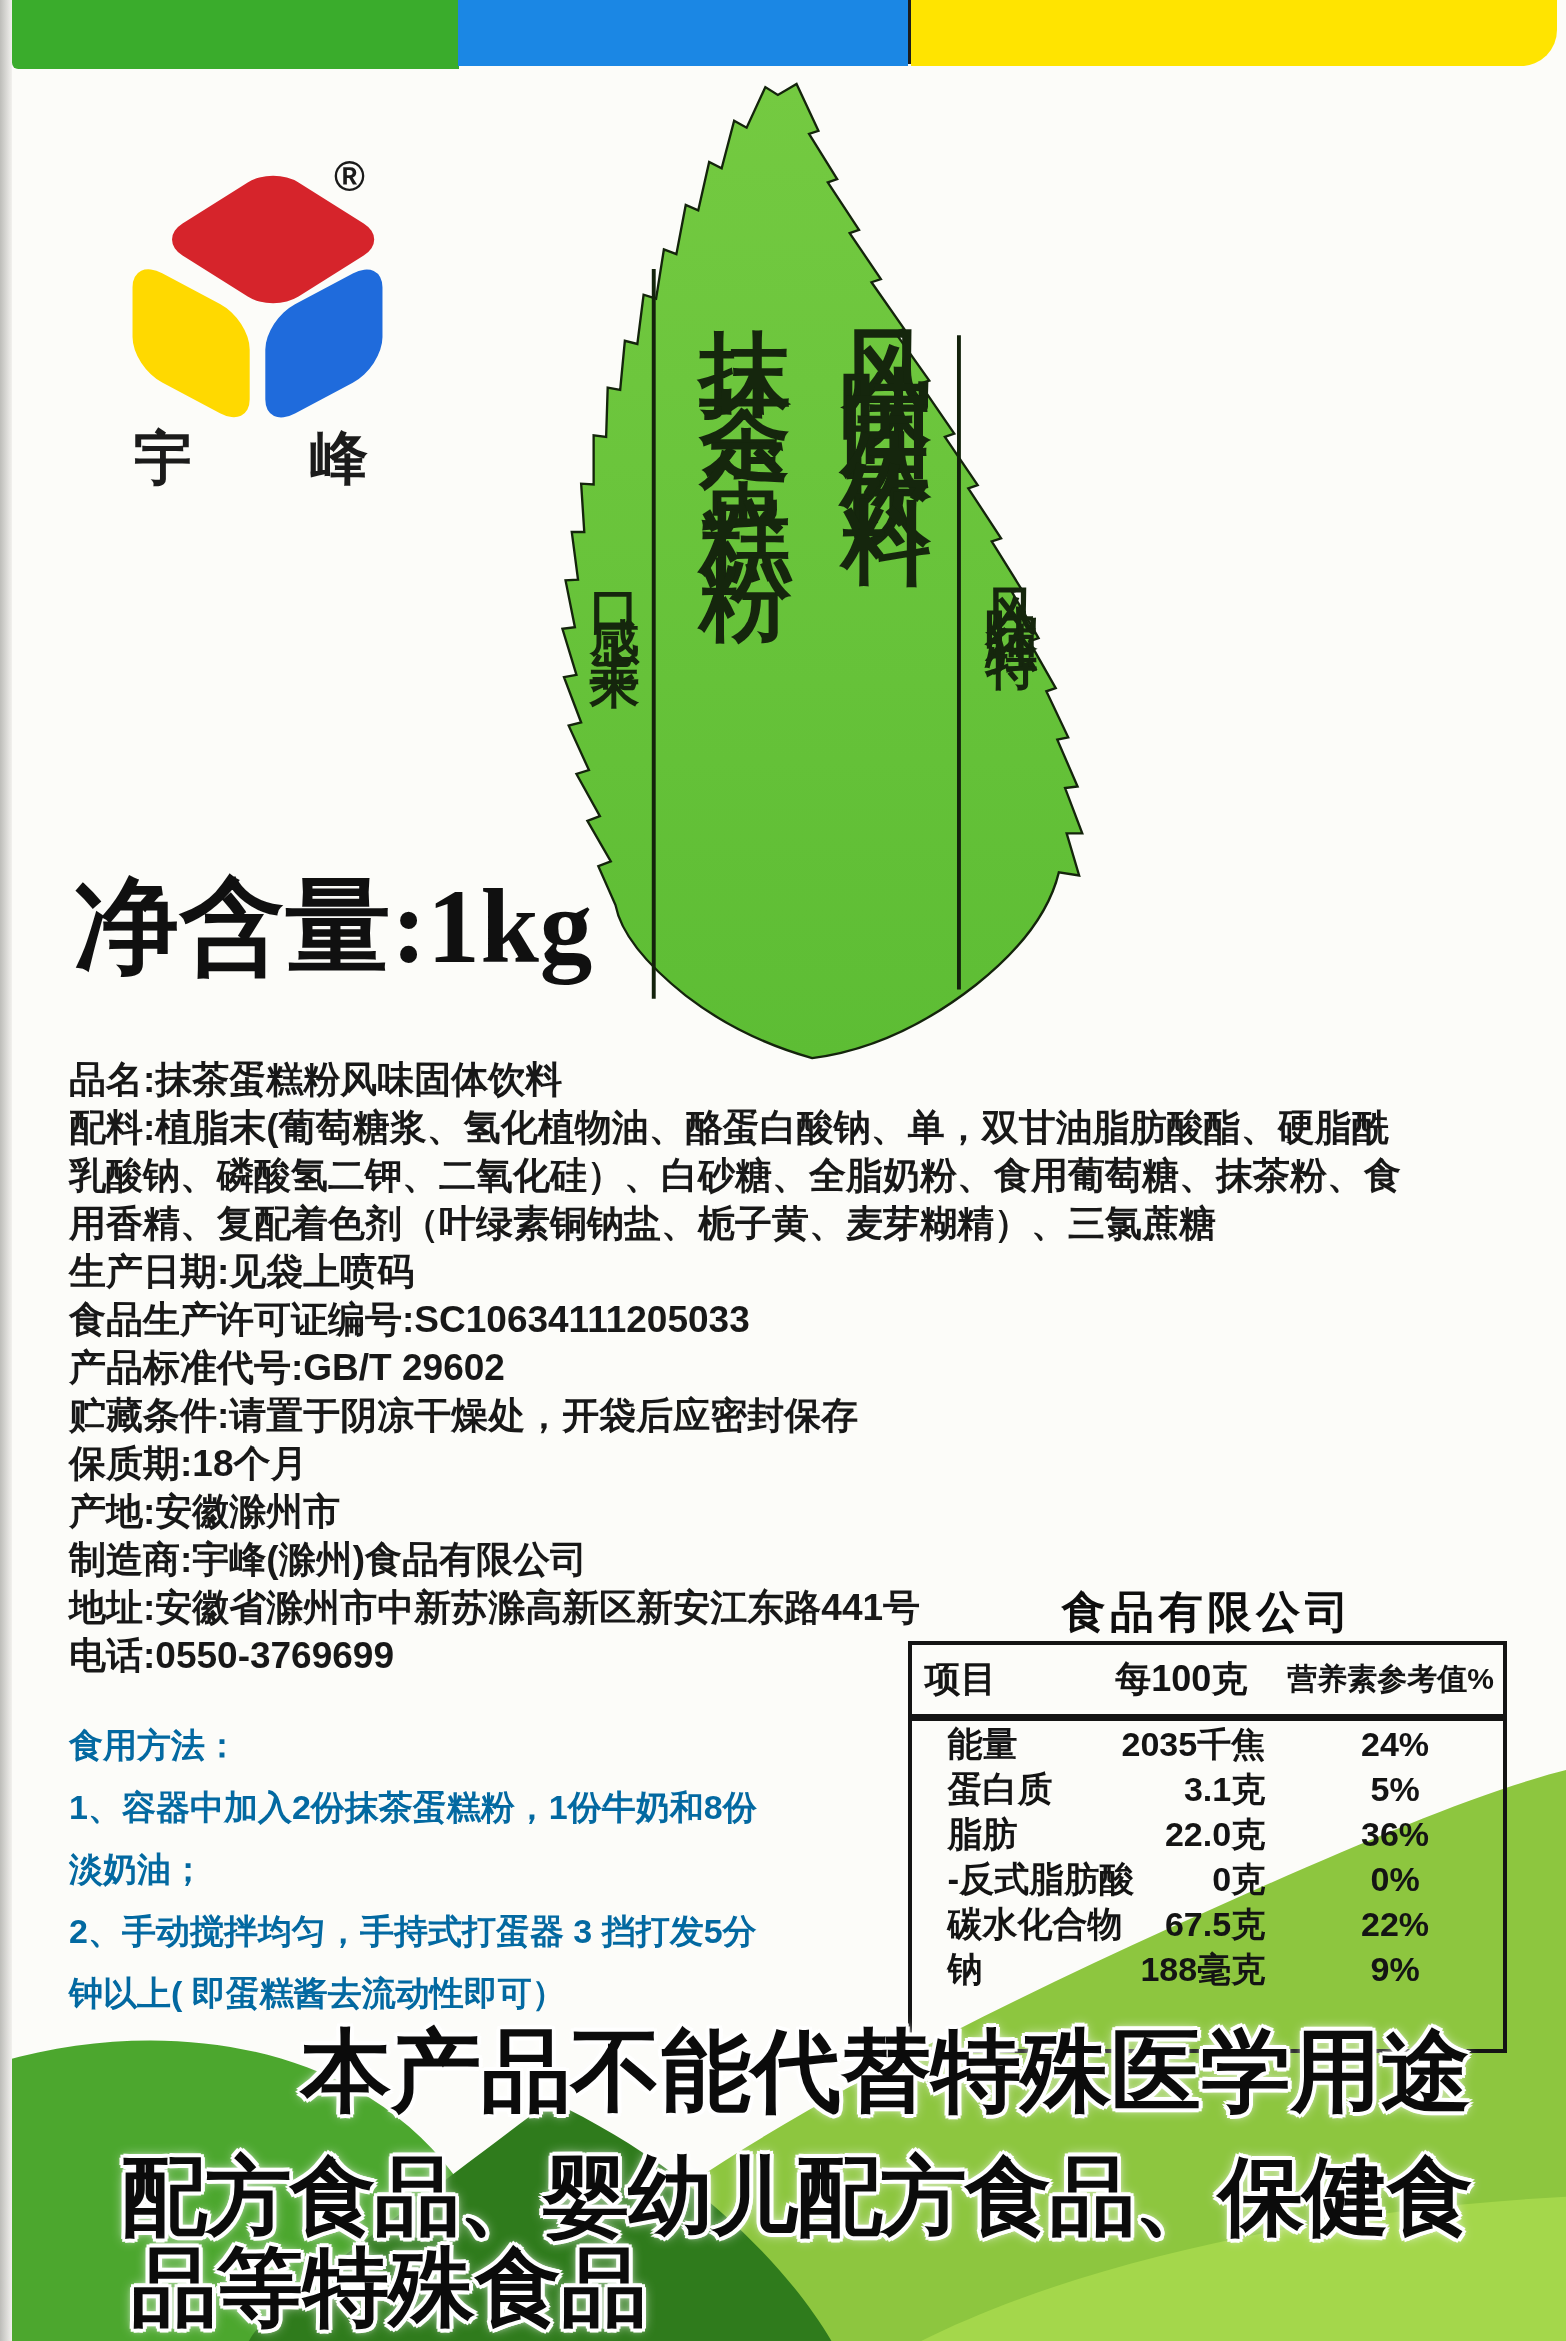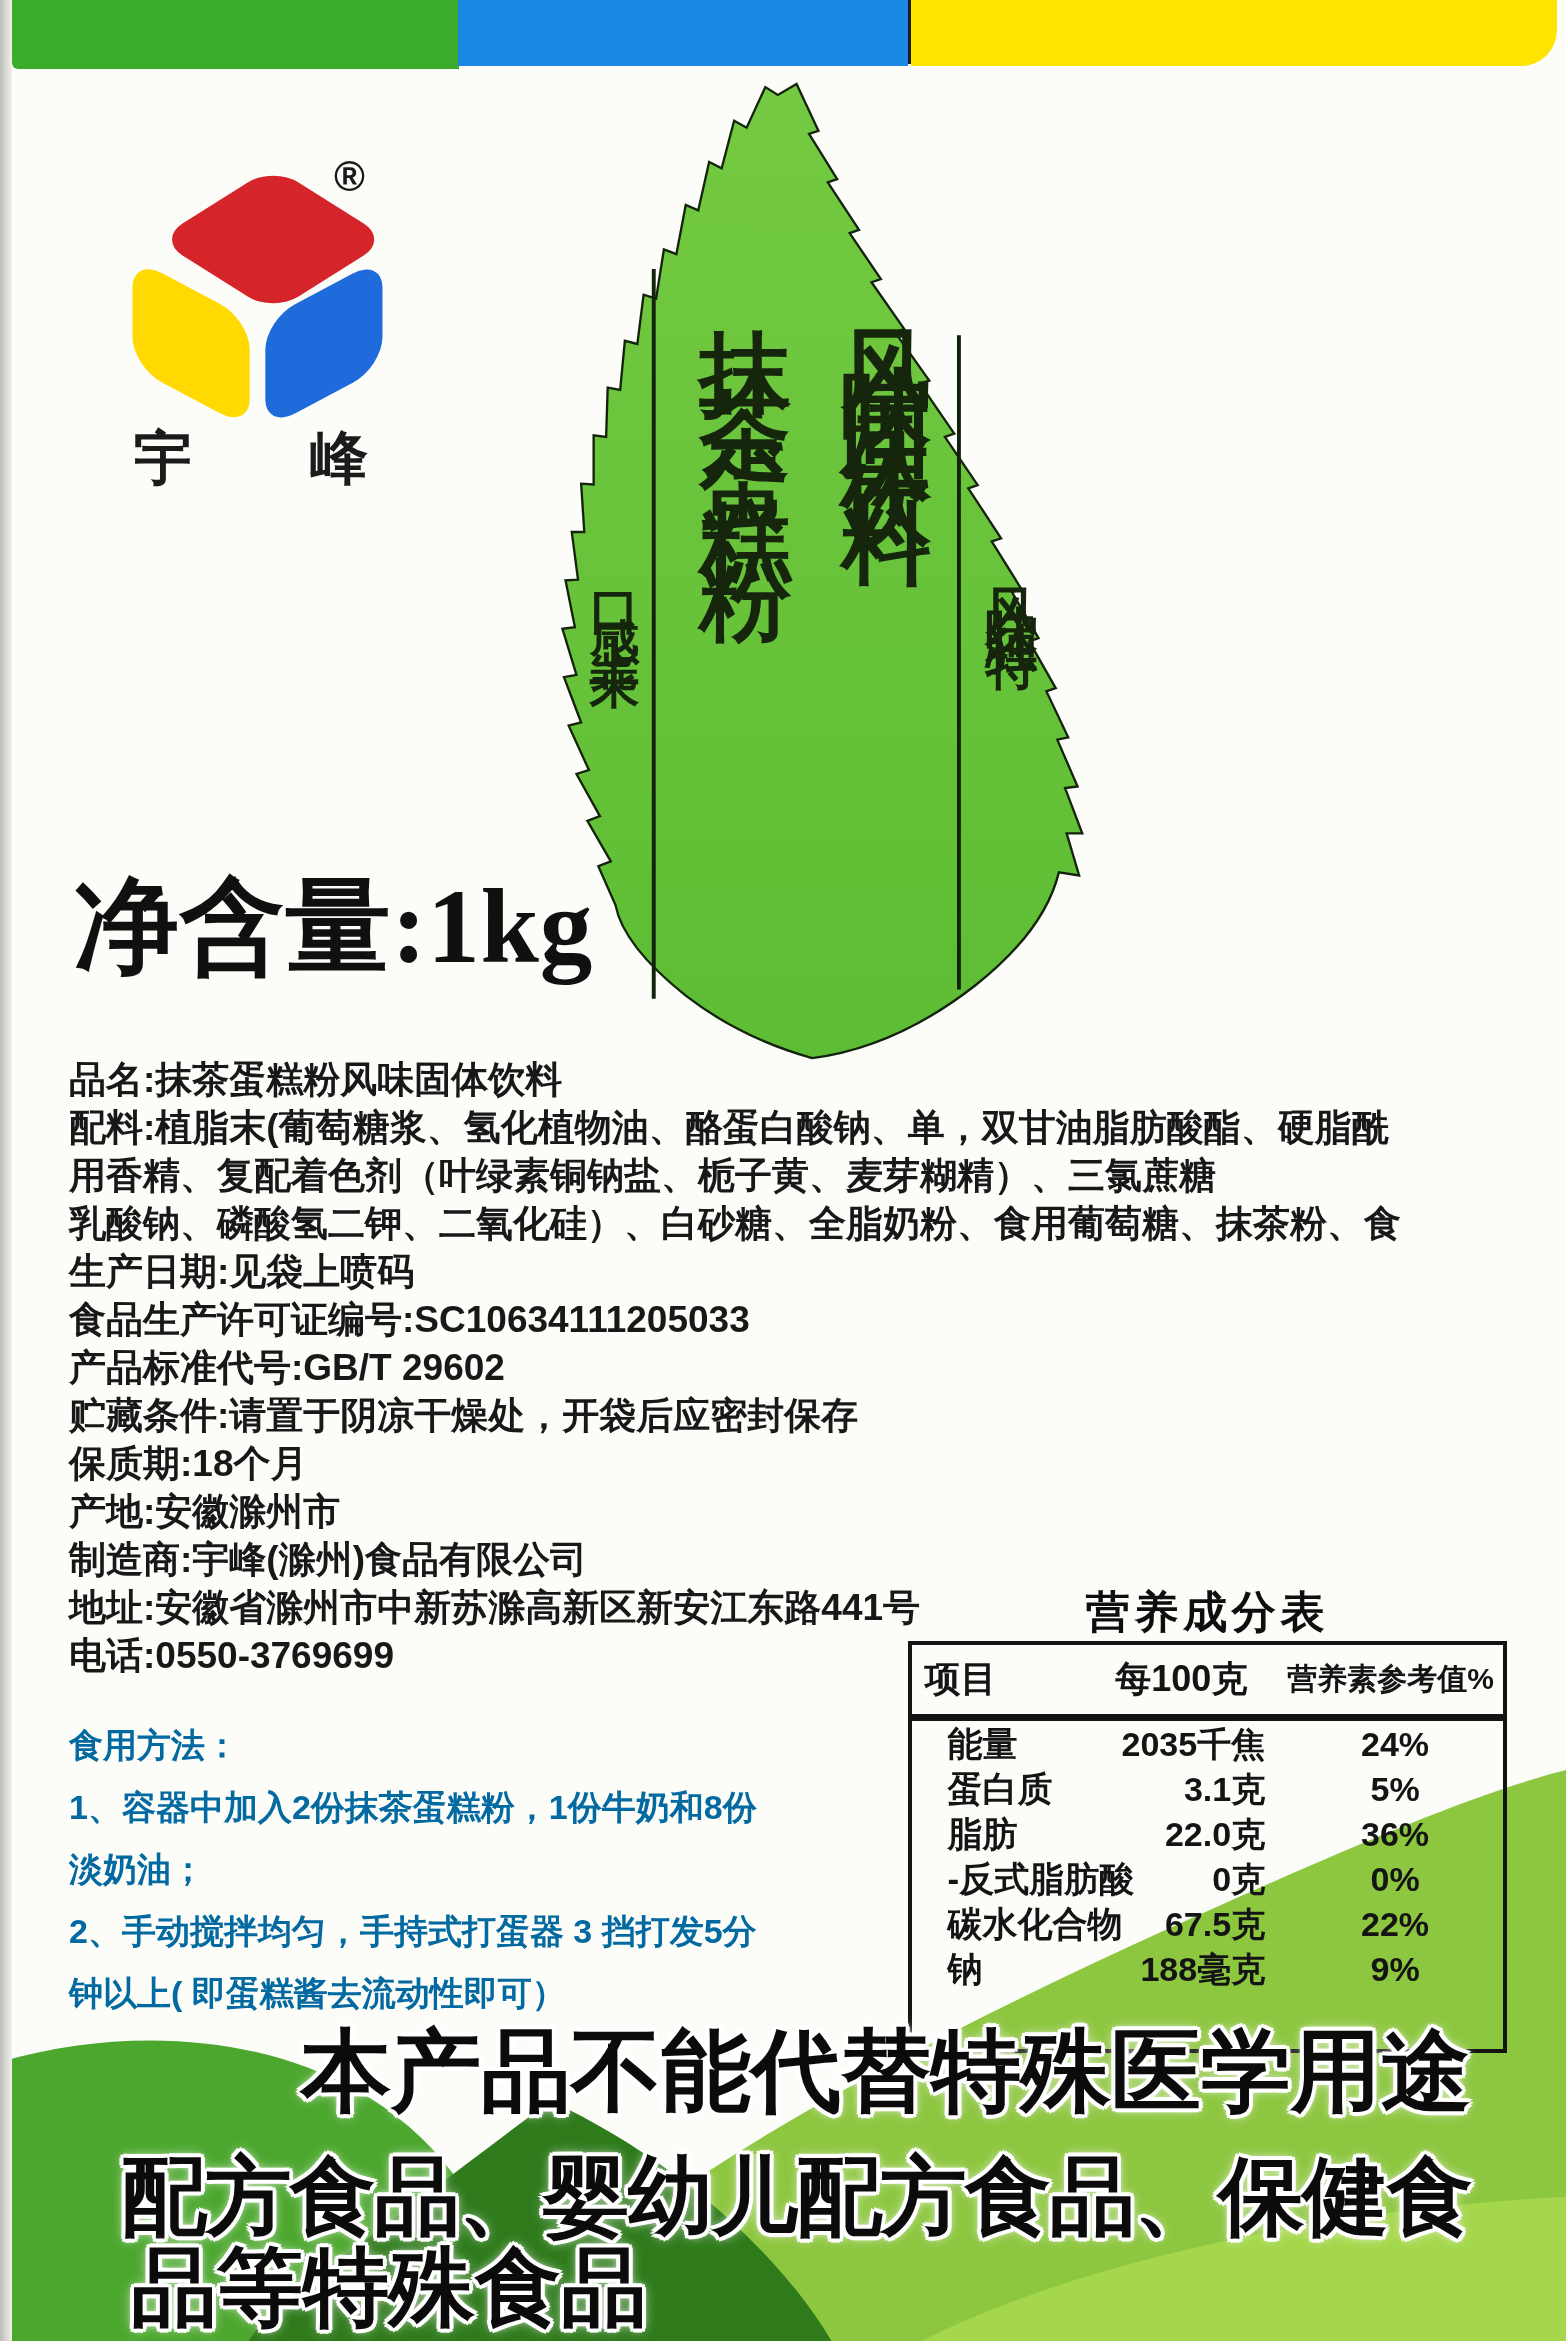--- a/index.html
+++ b/index.html
@@ -110,22 +110,22 @@
   <div class="vtext leaf-tag-left">口感上乘</div>
   <div class="vtext leaf-name">抹茶蛋糕粉</div>
   <div class="vtext leaf-type">风味固体饮料</div>
   <div class="vtext leaf-tag-right">风味独特</div>
 
   <div class="net-weight">净含量:1kg</div>
 
   <div class="info-block">
     <div class="info-line">品名:抹茶蛋糕粉风味固体饮料</div>
     <div class="info-line">配料:植脂末(葡萄糖浆、氢化植物油、酪蛋白酸钠、单，双甘油脂肪酸酯、硬脂酰</div>
+    <div class="info-line">乳酸钠、磷酸氢二钾、二氧化硅）、白砂糖、全脂奶粉、食用葡萄糖、抹茶粉、食</div>
     <div class="info-line">用香精、复配着色剂（叶绿素铜钠盐、栀子黄、麦芽糊精）、三氯蔗糖</div>
-    <div class="info-line">乳酸钠、磷酸氢二钾、二氧化硅）、白砂糖、全脂奶粉、食用葡萄糖、抹茶粉、食</div>
     <div class="info-line">生产日期:见袋上喷码</div>
     <div class="info-line">食品生产许可证编号:SC10634111205033</div>
     <div class="info-line">产品标准代号:GB/T 29602</div>
     <div class="info-line">贮藏条件:请置于阴凉干燥处，开袋后应密封保存</div>
     <div class="info-line">保质期:18个月</div>
     <div class="info-line">产地:安徽滁州市</div>
     <div class="info-line">制造商:宇峰(滁州)食品有限公司</div>
     <div class="info-line">地址:安徽省滁州市中新苏滁高新区新安江东路441号</div>
     <div class="info-line">电话:0550-3769699</div>
   </div>
@@ -141,21 +141,21 @@
   <svg class="waves-svg" width="1567" height="585" viewBox="0 2250 2007 750">
     <path fill="#8dc63f" d="M2007,2268 C1880,2300 1700,2380 1500,2470
       C1290,2565 1060,2680 880,2800 C760,2885 665,2940 610,3000 L2007,3000 Z"></path>
     <path fill="#a4d74b" d="M1180,3000 C1400,2890 1720,2830 2007,2815 L2007,3000 Z"></path>
     <path fill="#4ca72e" d="M0,2642 C160,2596 330,2608 455,2678
       C575,2744 645,2860 668,3000 L0,3000 Z"></path>
     <path fill="#2f7b1c" d="M705,2692 C600,2770 470,2870 380,2935
       C350,2958 330,2980 318,3000 L1065,3000 C1005,2898 880,2775 705,2692 Z"></path>
   </svg>
 
-  <div class="nut-title">营养成分表</div>
+  <div class="nut-title">食品有限公司</div>
   <div class="nut-table">
     <div class="nut-header">
       <div class="nut-c1">项目</div>
       <div class="nut-c2">每100克</div>
       <div class="nut-c3">营养素参考值%</div>
     </div>
     <div class="nut-row">
       <div class="nut-c1">能量</div>
       <div class="nut-c2">2035千焦</div>
       <div class="nut-c3">24%</div>

